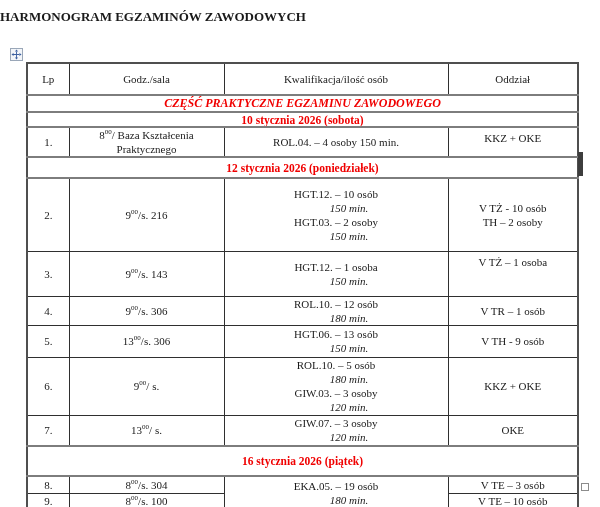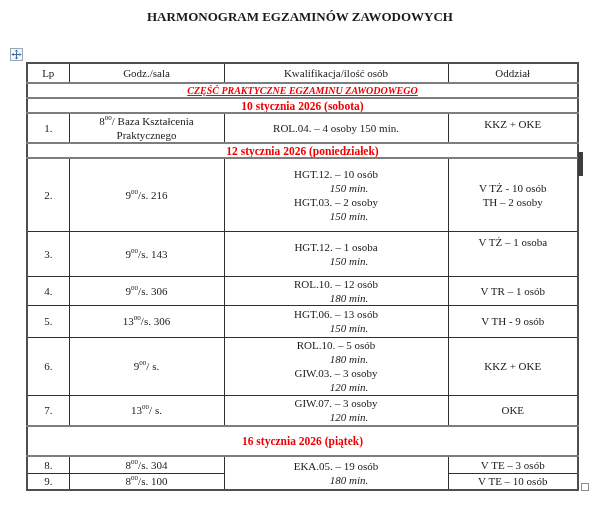--- a/index.html
+++ b/index.html
@@ -1,39 +1,39 @@
 <!DOCTYPE html>
 <html><head>
 <meta charset="utf-8">
 <style>
   html,body{margin:0;padding:0;}
   body{
     width:600px;height:507px;background:#ffffff;position:relative;overflow:hidden;
     font-family:"Liberation Serif","DejaVu Serif",serif;color:#1a1a1a;
   }
-  .title-wrap{position:absolute;top:9px;left:0;width:600px;text-align:center;}
+  .title-wrap{position:absolute;top:9px;left:0;width:600px;text-align:left;}
   .title-line{font-size:13px;font-weight:bold;line-height:15px;}
 
   .move-handle{
     position:absolute;left:10px;top:48px;width:13px;height:13px;
     background:#f2f5f9;border:1px solid #9aa7b8;box-sizing:border-box;
     display:flex;align-items:center;justify-content:center;cursor:move;
   }
   .tbl-wrap{position:absolute;left:26px;top:62px;}
   table{
     border-collapse:collapse;table-layout:fixed;width:551px;
     border:2px solid #4f4f4f;
   }
   td{
     border:1px solid #2f2f2f;font-size:11px;text-align:center;
     vertical-align:middle;padding:0 2px;overflow:hidden;
   }
   tr.heavy td{border-top:2px solid #7d7d7d;border-bottom:2px solid #7d7d7d;}
   .red{color:#f00000;font-weight:bold;}
-  .section-row td{font-style:italic;font-size:10px;text-decoration:underline;}
+  .section-row td{font-style:italic;font-size:12px;}
   .date-row td{font-size:11.5px;}
   .line{display:block;line-height:14px;}
   .it{font-style:italic;padding-left:26px;}
   sup{font-size:7px;line-height:0;}
   .vtop{vertical-align:top;padding-top:3px;}
   .scroll-marker{
     position:absolute;left:578px;top:152px;width:5px;height:24px;background:#3d3d3d;
   }
   .resize-handle{
     position:absolute;left:581px;top:483px;width:6px;height:6px;
@@ -58,21 +58,21 @@
 <div class="tbl-wrap">
 <table>
   <colgroup>
         <col style="width:42px">
         <col style="width:155px">
         <col style="width:224px">
         <col style="width:130px">
       </colgroup>
 
   <tbody>
-        <tr style="height:20px">
+        <tr style="height:32px">
     <td><span>Lp</span></td>
     <td><span>Godz./sala</span></td>
     <td><span>Kwalifikacja/ilość osób</span></td>
     <td><span>Oddział</span></td>
   </tr>
 
   <tr class="heavy section-row" style="height:15px">
     <td colspan="4" class="red"><span>CZĘŚĆ PRAKTYCZNE EGZAMINU ZAWODOWEGO</span></td>
   </tr>
 
@@ -87,21 +87,21 @@
       <span class="line">Praktycznego</span>
     </td>
     <td>
             <span class="line">ROL.04. – 4 osoby 150 min.</span>
           </td>
     <td class="vtop">
             <span class="line">KKZ + OKE</span>
           </td>
   </tr>
 
-  <tr class="heavy date-row" style="height:15px">
+  <tr class="heavy date-row" style="height:21px">
     <td colspan="4" class="red"><span>12 stycznia 2026 (poniedziałek)</span></td>
   </tr>
 
   <tr style="height:73px">
     <td><span>2.</span></td>
     <td>
             <span class="line"><span>9</span><sup>00</sup><span>/s. 216</span></span>
           </td>
     <td>
       <span class="line">HGT.12. – 10 osób</span>

